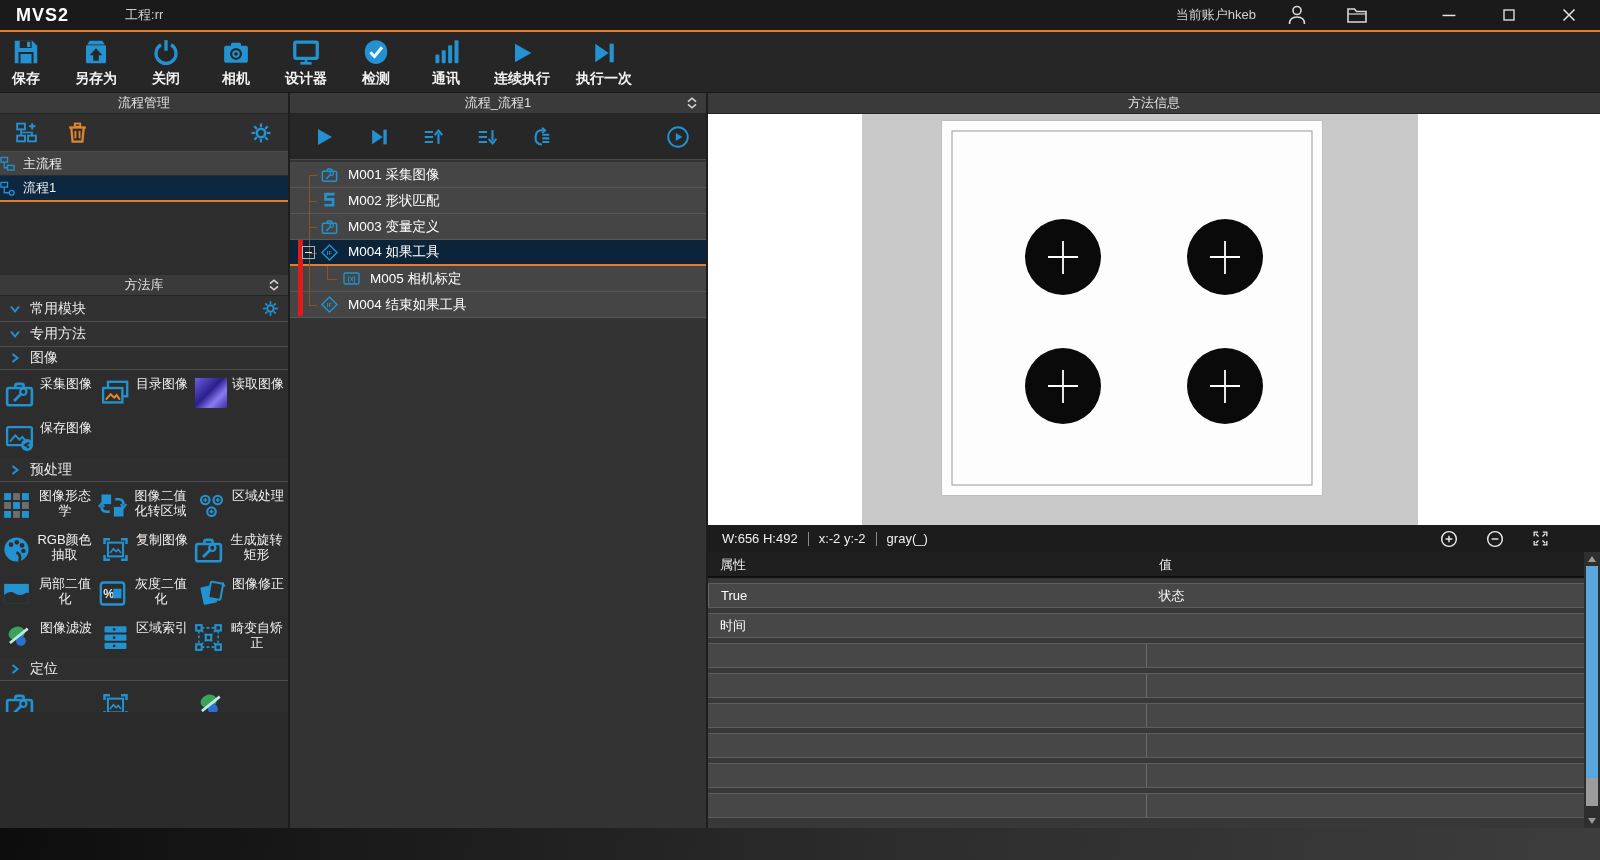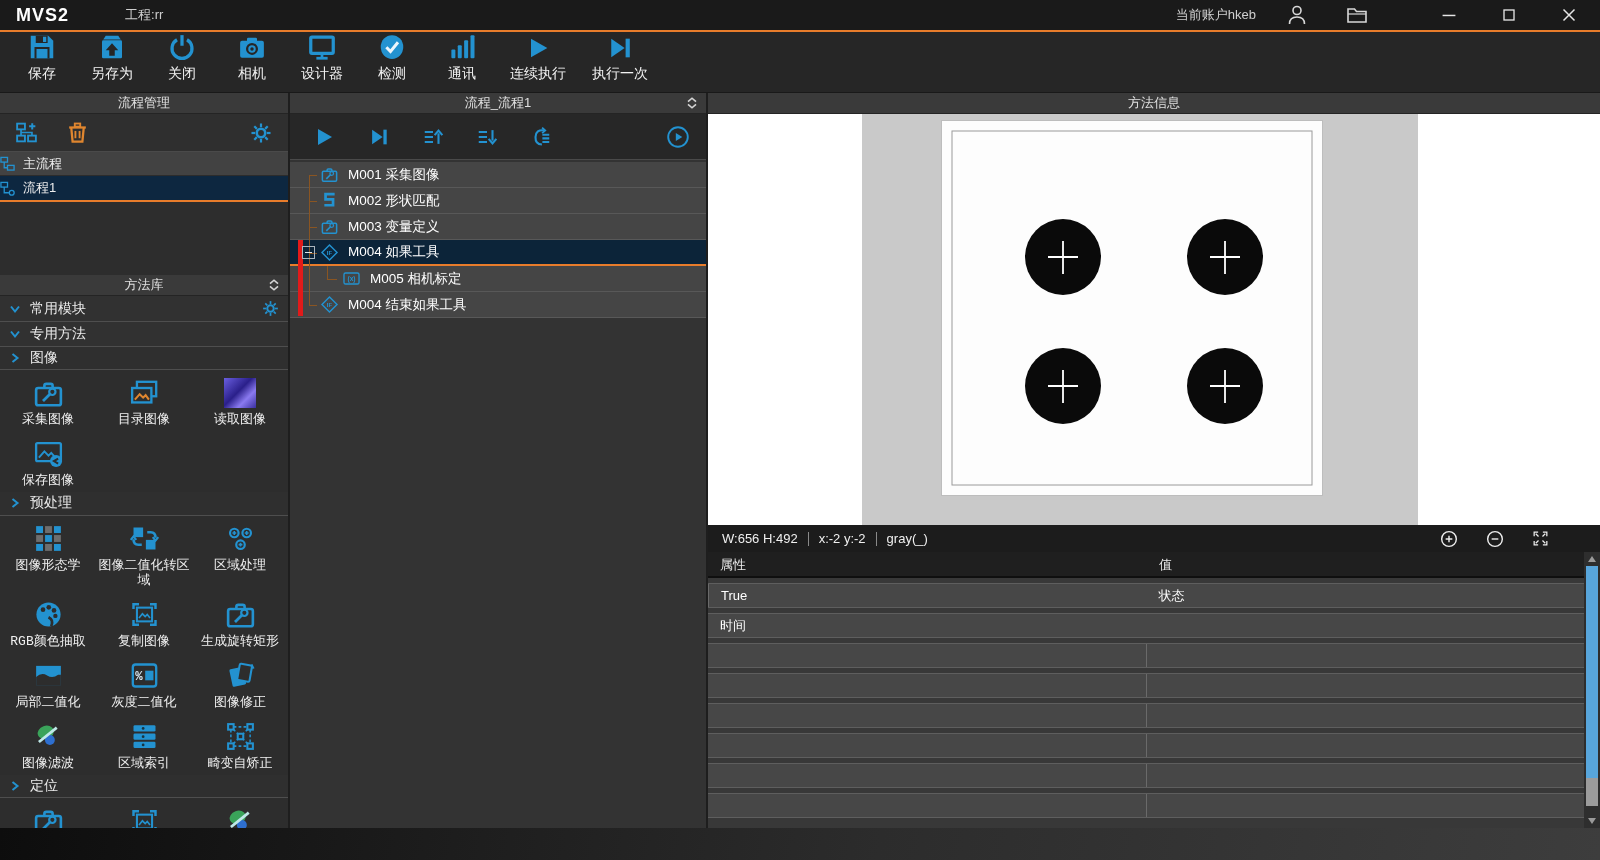--- a/index.html
+++ b/index.html
@@ -11,21 +11,21 @@
   .titlebar { height:30px; background:#1a1a1a; display:flex; align-items:center; padding:0 16px; flex:none; }
   .app-logo { color:#fff; font-weight:bold; font-size:18px; letter-spacing:1px; }
   .project-label { color:#cfcfcf; font-size:13px; margin-left:56px; }
   .tb-right { margin-left:auto; display:flex; align-items:center; }
   .account-label { color:#cfcfcf; font-size:13px; margin-right:28px; }
   .tb-iconbtn { width:26px; height:22px; display:flex; align-items:center; justify-content:center; margin-right:34px; cursor:pointer; }
   .win-btn { width:30px; height:22px; display:flex; align-items:center; justify-content:center; margin-left:30px; cursor:pointer; }
   .accent-line { height:2px; background:#e87c2b; flex:none; }
 
   
-  .toolbar { height:61px; background:#262626; display:flex; align-items:flex-start; padding-left:20px; flex:none; border-bottom:1px solid #191919; }
+  .toolbar { height:61px; background:#262626; display:flex; align-items:center; padding-left:4px; flex:none; border-bottom:1px solid #191919;font-weight:bold; }
   .tb-btn { display:flex; flex-direction:column; align-items:center; justify-content:center; gap:3px; margin-right:26px; min-width:44px; cursor:pointer; }
   .tb-btn .glyph { height:30px; display:flex; align-items:flex-end; }
   .tb-btn .lbl { color:#f2f2f2; font-size:14px; white-space:nowrap; }
 
   
   .main { height:735px; display:flex; flex:none; }
   .panel-hd { height:21px; background:#3a3a3a; border-bottom:1px solid #242424; color:#e0e0e0; font-size:13px;
     display:flex; align-items:center; justify-content:center; position:relative; flex:none; }
   .panel-hd .collapse { position:absolute; right:8px; top:4px; cursor:pointer; }
 
@@ -40,21 +40,21 @@
   .pm-row.selected { height:26px; background:#0d2740; border-bottom:2px solid #e87c2b; }
   .proc-fill { flex:1; background:#2d2d2d; }
 
   .meth-panel { flex:1; display:flex; flex-direction:column; overflow:hidden; }
   .grp-row { height:26px; background:#313131; border-bottom:1px solid #4e4e4e; display:flex; align-items:center;
     padding:0 9px; gap:9px; color:#eaeaea; font-size:14px; cursor:pointer; flex:none; }
   .sec-row { height:23px; background:#2f2f2f; border-bottom:1px solid #4e4e4e; display:flex; align-items:center;
     padding:0 9px; gap:9px; color:#eaeaea; font-size:14px; cursor:pointer; flex:none; }
   .grp-gear { margin-left:auto; display:flex; cursor:pointer; }
   .lib-grid { display:grid; grid-template-columns:1fr 1fr 1fr; background:#2d2d2d; padding:5px 0 3px 0; row-gap:8px; flex:none; }
-  .lib-item { display:flex; flex-direction:column; align-items:center; cursor:pointer;font-family:Liberation Mono, monospace; }
+  .lib-item { display:flex; cursor:pointer; }
   .lib-item .iconbox { width:38px; height:36px; display:flex; align-items:center; justify-content:center; }
   .lib-item .lbl { color:#f0f0f0; font-size:13px; text-align:center; line-height:1.15; margin-top:2px; padding:0 2px; }
   .lib-grid.partial { height:31px; overflow:hidden; padding-top:6px; }
   .thumb-img { width:32px; height:30px; background:linear-gradient(135deg,#6a5fe0 0%,#2a1f8a 45%,#8a7af0 70%,#3a2fa0 100%); }
 
   
   .col-mid { width:418px; flex:none; display:flex; flex-direction:column; border-right:2px solid #1e1e1e; background:#2f2f2f; }
   .flow-toolbar { height:46px; background:#272727; border-bottom:1px solid #4a4a4a; display:flex; align-items:center; padding:0 14px 0 22px; flex:none; }
   .ft-btn { margin-right:32px; cursor:pointer; display:flex; }
   .ft-run { margin-left:auto; margin-right:2px; cursor:pointer; display:flex; }

